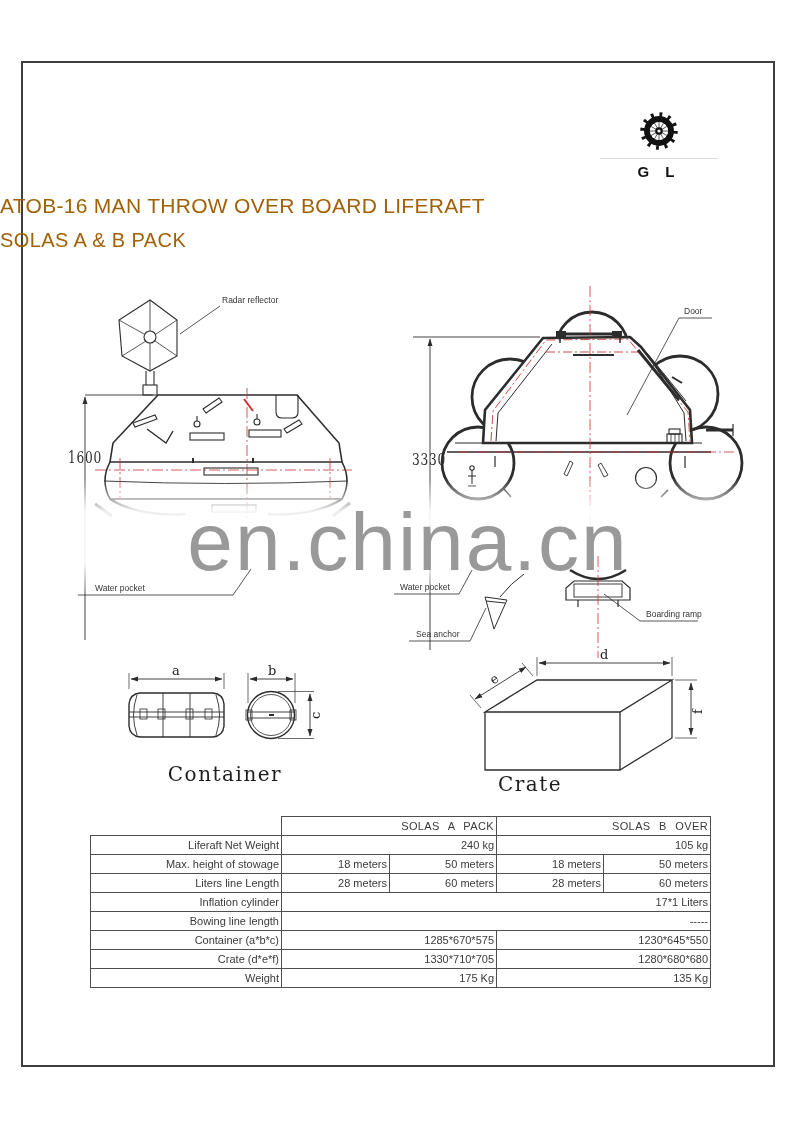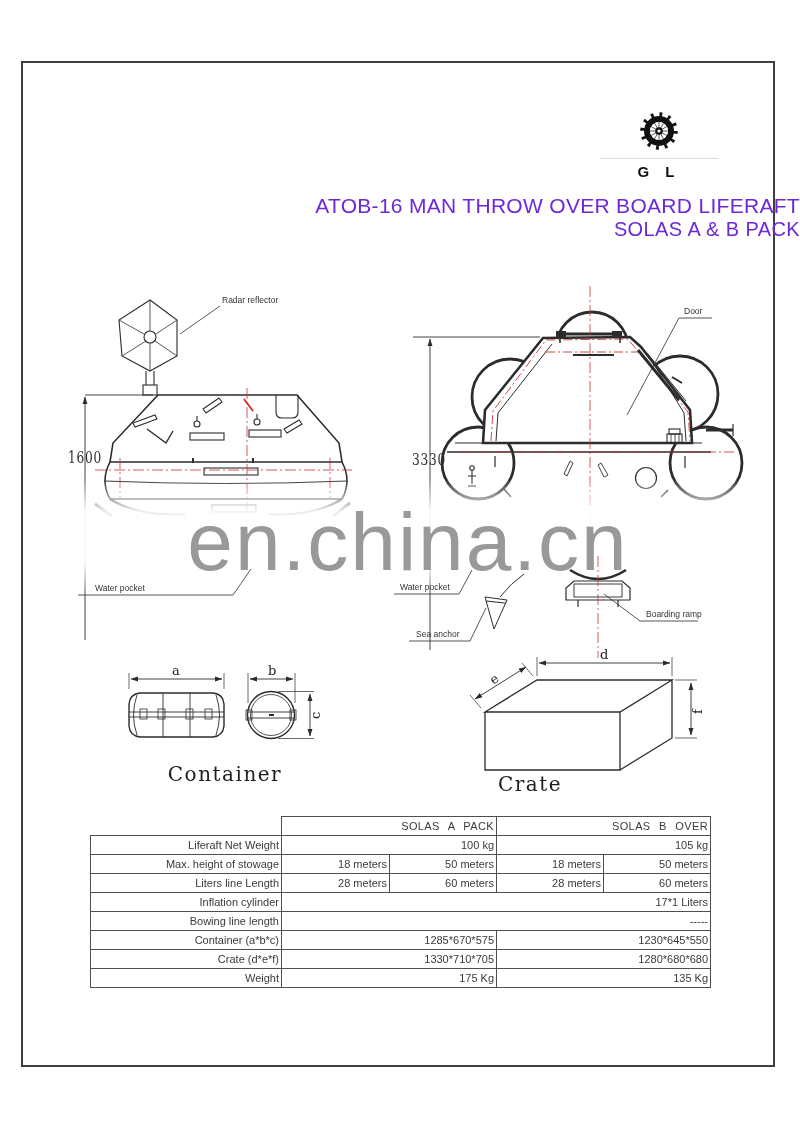--- a/index.html
+++ b/index.html
@@ -1,23 +1,23 @@
 <!DOCTYPE html>
 <html><head>
 <meta charset="utf-8">
 <style>
   html,body{margin:0;padding:0;background:#fff;}
   .page{position:relative;width:800px;height:1132px;background:#fff;overflow:hidden;
         font-family:"Liberation Sans",sans-serif;}
   .frame{position:absolute;left:21px;top:61px;width:754px;height:1006px;
          border:2px solid #3f3f3f;box-sizing:border-box;}
   .art{position:absolute;left:0;top:0;}
-  .title-block{position:absolute;left:0;top:194px;width:100%;text-align:right;color:#6d28d9;}
+  .title-block{position:absolute;left:0;top:194px;width:100%;text-align:left;color:#a16207;}
   .title-l1{font-size:21px;letter-spacing:.3px;}
-  .title-l2{font-size:20px;margin-top:0;letter-spacing:.4px;}
+  .title-l2{font-size:20px;margin-top:11px;letter-spacing:.4px;}
   .spec{position:absolute;left:90px;top:816px;width:620px;border-collapse:collapse;
         table-layout:fixed;font-size:11px;color:#3a3a3a;}
   .spec td{border:1px solid #4f4f4f;height:18px;padding:0 2px;text-align:right;
            font-weight:normal;white-space:nowrap;overflow:hidden;}
   .spec td.blank{border-top:none;border-left:none;}
   .spec .pack{word-spacing:5px;letter-spacing:.4px;}
   
   .lbl{font-family:"Liberation Sans",sans-serif;font-size:8.5px;fill:#333;}
   .dim{font-family:"DejaVu Serif",serif;font-size:16px;fill:#2e2e2e;letter-spacing:1px;}
   .letter{font-family:"DejaVu Serif",serif;font-size:13px;fill:#222;}
@@ -262,21 +262,21 @@
         <col style="width:107px">
     </colgroup>
     <tbody>
         <tr>
       <td class="blank"></td>
       <td class="pack" colspan="2">SOLAS A PACK</td>
       <td class="pack" colspan="2">SOLAS B OVER</td>
     </tr>
     <tr>
       <td>Liferaft Net Weight</td>
-      <td colspan="2">100 kg</td>
+      <td colspan="2">240 kg</td>
       <td colspan="2">105 kg</td>
     </tr>
     <tr>
       <td>Max. height of stowage</td>
       <td>18 meters</td>
       <td>50 meters</td>
       <td>18 meters</td>
       <td>50 meters</td>
     </tr>
     <tr>

